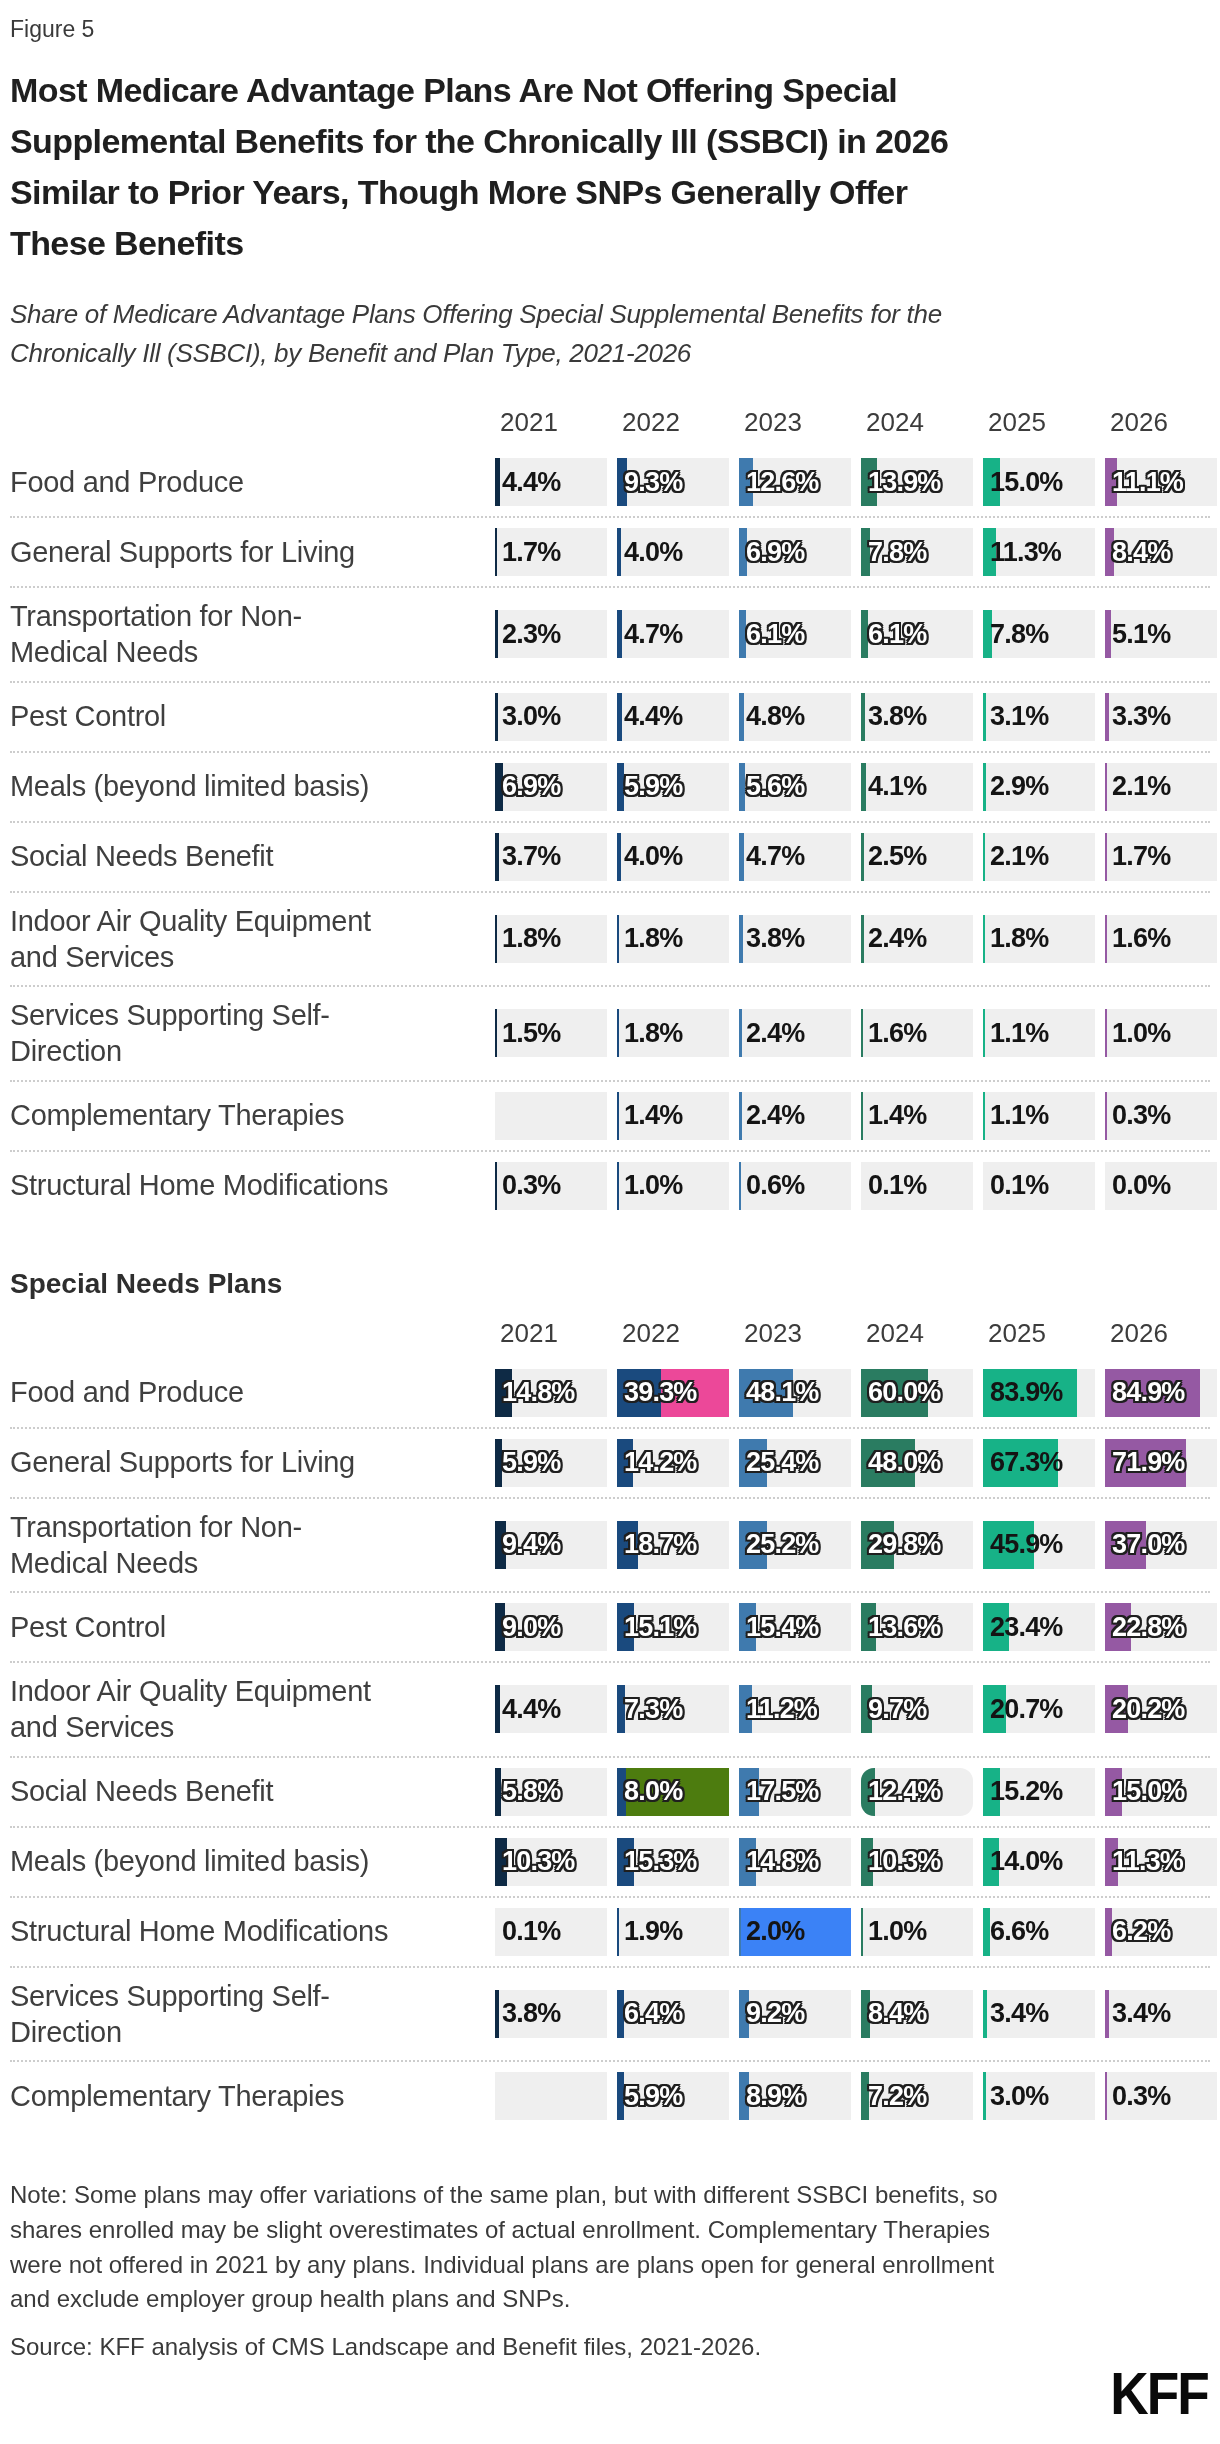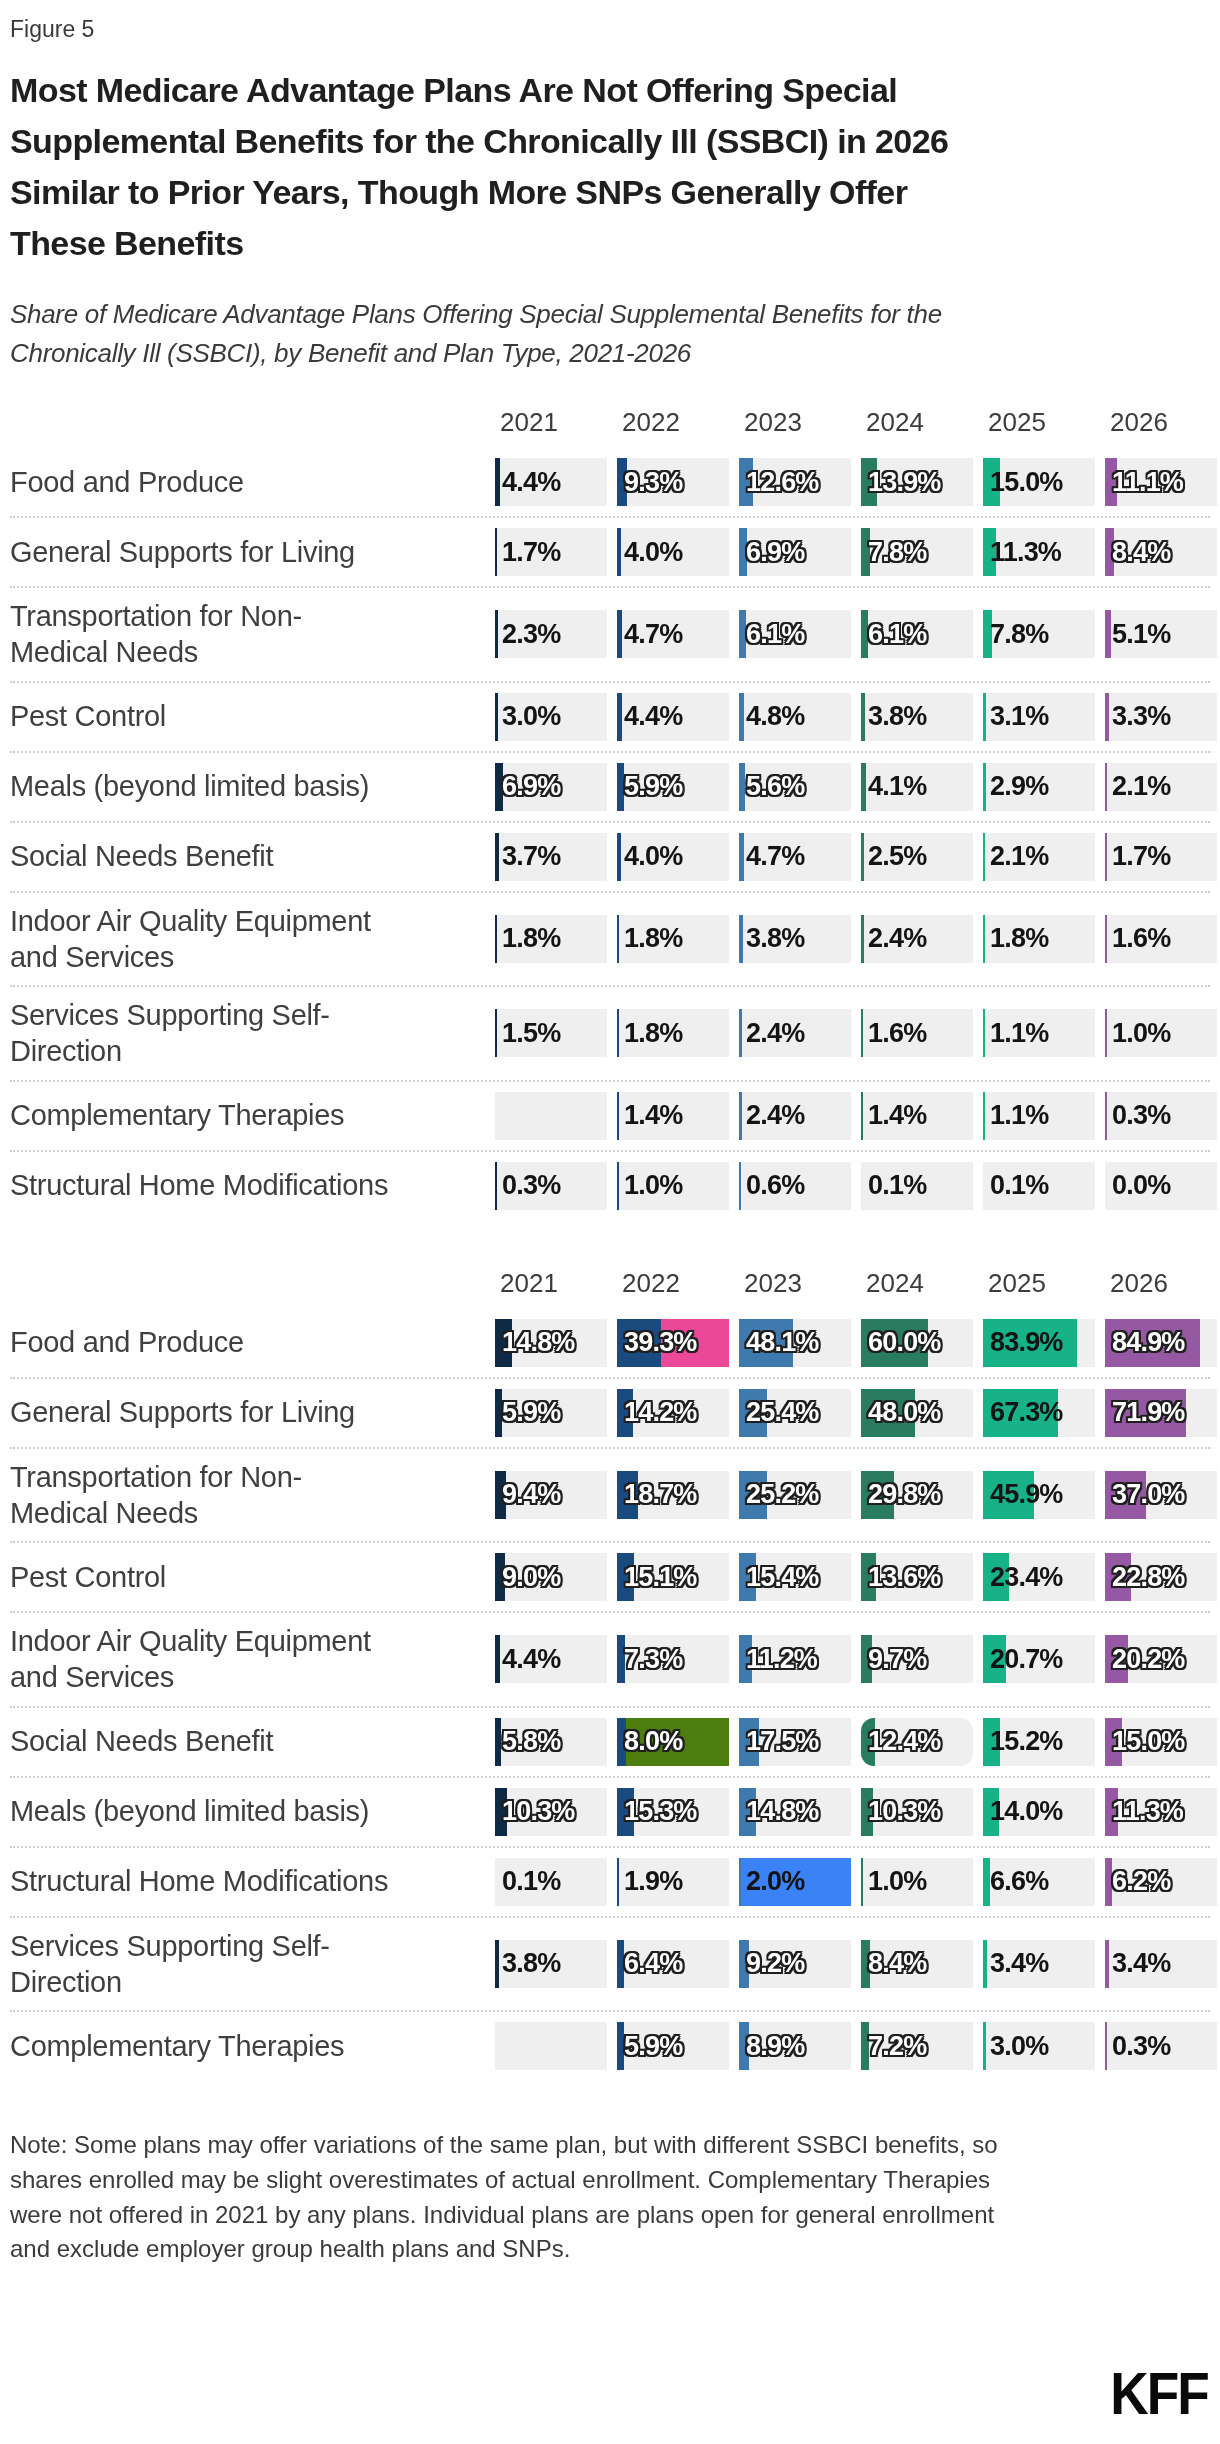--- a/index.html
+++ b/index.html
@@ -359,20 +359,21 @@
           <span class="bar-value">0.1%</span>
         </div>
         <div class="bar-cell" style="background: rgb(239, 239, 239);">
           <span class="bar-value">0.0%</span>
         </div>
       </div>
     </div>
 </section>
 
 <section class="plan-table">
+  <div class="plan-heading">Special Needs Plans</div>
   <div class="grid-row years-row">
       <div></div>
       <div class="year-label">2021</div>
       <div class="year-label">2022</div>
       <div class="year-label">2023</div>
       <div class="year-label">2024</div>
       <div class="year-label">2025</div>
       <div class="year-label">2026</div>
     </div>
   <div class="rows-container">
@@ -646,15 +647,16 @@
         </div>
       </div>
     </div>
 </section>
 
 <div class="footer">
   <div class="note-text">Note: Some plans may offer variations of the same plan, but with different SSBCI benefits, so
 shares enrolled may be slight overestimates of actual enrollment. Complementary Therapies
 were not offered in 2021 by any plans. Individual plans are plans open for general enrollment
 and exclude employer group health plans and SNPs.</div>
+  <div class="source-text">Source: KFF analysis of CMS Landscape and Benefit files, 2021-2026.</div>
 </div>
 
 <div class="kff-logo">KFF</div>
 
 </body></html>

